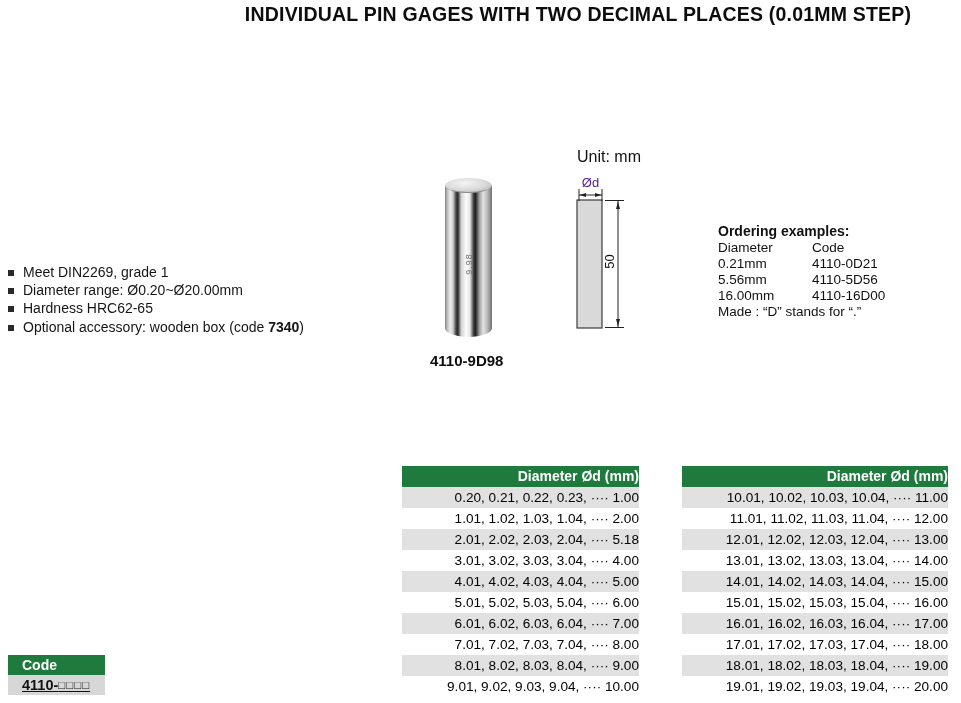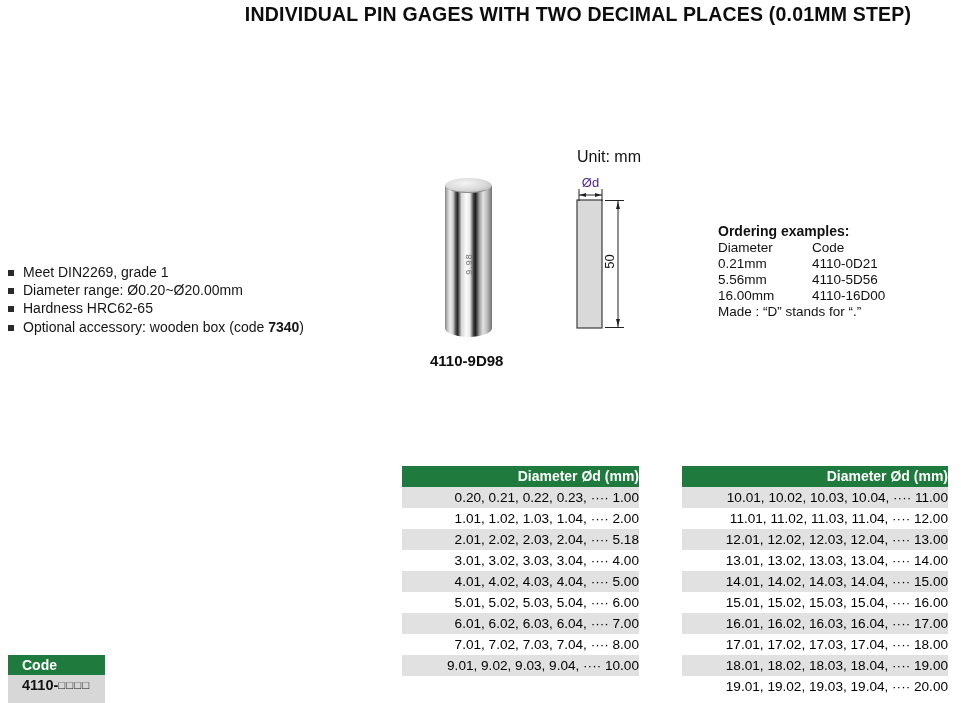--- a/index.html
+++ b/index.html
@@ -66,22 +66,22 @@
   }
   .dtable-rows .dtable-row:nth-child(odd) { background:var(--rowgray,#e1e1e1); }
   .dtable-rows .dtable-row:nth-child(even) { background:#fff; }
   
   .code-box { position:absolute; left:8px; top:655px; width:97px; }
   .code-header {
     height:20px; line-height:20px; background:var(--green,#1e7a3d); color:#fff;
     font-weight:bold; font-size:14px; padding-left:14px; box-sizing:border-box;
   }
   .code-row {
-    height:28px; line-height:20px; background:#d7d7d7; padding-left:14px;
-    box-sizing:border-box; white-space:nowrap;
+    height:20px; line-height:20px; background:#d7d7d7; padding-left:14px;
+    box-sizing:border-box; white-space:nowrap;text-decoration:underline;
   }
   .code-bold  { font-weight:bold; font-size:14.5px; }
   .code-boxes { font-size:11.5px; letter-spacing:1px; position:relative; top:-1px; }
 </style>
 </head>
 <body>
 
 <div class="page">
 
   <div class="title">INDIVIDUAL PIN GAGES WITH TWO DECIMAL PLACES (0.01MM STEP)</div>
@@ -158,20 +158,21 @@
     <div class="dtable-header">Diameter Ød (mm)</div>
     <div class="dtable-rows">
       <div class="dtable-row">0.20, 0.21, 0.22, 0.23, ···· 1.00</div>
       <div class="dtable-row">1.01, 1.02, 1.03, 1.04, ···· 2.00</div>
       <div class="dtable-row">2.01, 2.02, 2.03, 2.04, ···· 5.18</div>
       <div class="dtable-row">3.01, 3.02, 3.03, 3.04, ···· 4.00</div>
       <div class="dtable-row">4.01, 4.02, 4.03, 4.04, ···· 5.00</div>
       <div class="dtable-row">5.01, 5.02, 5.03, 5.04, ···· 6.00</div>
       <div class="dtable-row">6.01, 6.02, 6.03, 6.04, ···· 7.00</div>
       <div class="dtable-row">7.01, 7.02, 7.03, 7.04, ···· 8.00</div>
+      <div class="dtable-row">8.01, 8.02, 8.03, 8.04, ···· 9.00</div>
       <div class="dtable-row">9.01, 9.02, 9.03, 9.04, ···· 10.00</div>
     </div>
   </div>
 
   <div class="dtable right">
     <div class="dtable-header">Diameter Ød (mm)</div>
     <div class="dtable-rows">
       <div class="dtable-row">10.01, 10.02, 10.03, 10.04, ···· 11.00</div>
       <div class="dtable-row">11.01, 11.02,  11.03, 11.04, ···· 12.00</div>
       <div class="dtable-row">12.01, 12.02, 12.03, 12.04, ···· 13.00</div>

